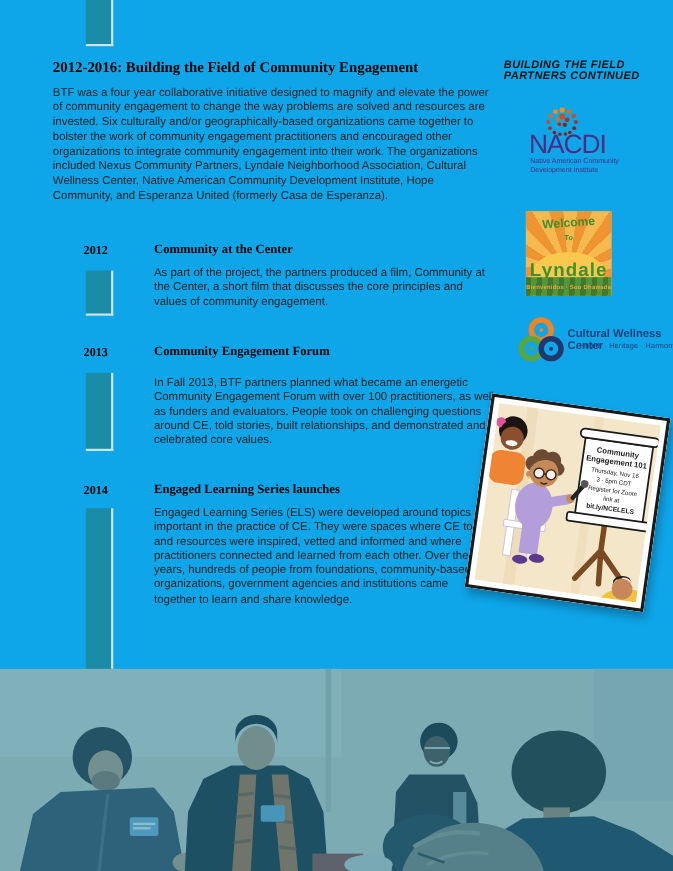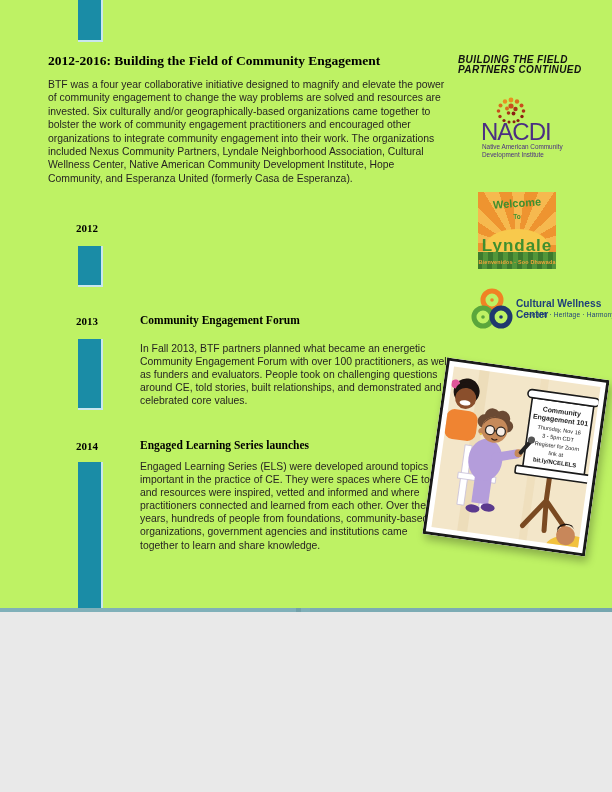--- a/index.html
+++ b/index.html
@@ -1,20 +1,20 @@
 <!DOCTYPE html>
 <html><head>
 <meta charset="utf-8">
 <style>
   * { margin:0; padding:0; box-sizing:border-box; }
   html,body { background:#e9e9e9; }
   body { font-family:"Liberation Sans", sans-serif; }
   .page {
-    position:relative; width:612px; height:612px; margin:0 auto;
-    background:#bef264; overflow:hidden; color:#231f20;
+    position:relative; width:612px; height:792px; margin:0 auto;
+    background:#0ea5e9; overflow:hidden; color:#231f20;
   }
 
   
   .teal-block {
     position:absolute; left:78px; width:25px;
     background:#1a8ca6;
     border-right:2px solid #c9e6ee; border-bottom:2px solid #c9e6ee;
   }
   .tb-top  { top:0;     height:42px;  }
   .tb-2012 { top:246px; height:41px;  }
@@ -194,20 +194,24 @@
       <circle cx="13" cy="30" r="1.8" fill="#5aa63c"></circle>
       <circle cx="31" cy="30" r="9" fill="none" stroke="#20386e" stroke-width="5"></circle>
       <circle cx="31" cy="30" r="1.8" fill="#20386e"></circle>
     </svg>
     <div class="name">Cultural Wellness Center</div>
     <div class="tagline">Health · Heritage · Harmony</div>
   </div>
 
   <div class="entry e-2012">
     <span class="year">2012</span>
+    <div class="content">
+      <h2>Community at the Center</h2>
+      <p class="body">As part of the project, the partners produced a film, Community at the Center, a short film that discusses the core principles and values of community engagement.</p>
+    </div>
   </div>
 
   <div class="entry e-2013">
     <span class="year">2013</span>
     <div class="content">
       <h2>Community Engagement Forum</h2>
       <p class="body">In Fall 2013, BTF partners planned what became an energetic Community Engagement Forum with over 100 practitioners, as well as funders and evaluators. People took on challenging questions around CE, told stories, built relationships, and demonstrated and celebrated core values.</p>
     </div>
   </div>
 

